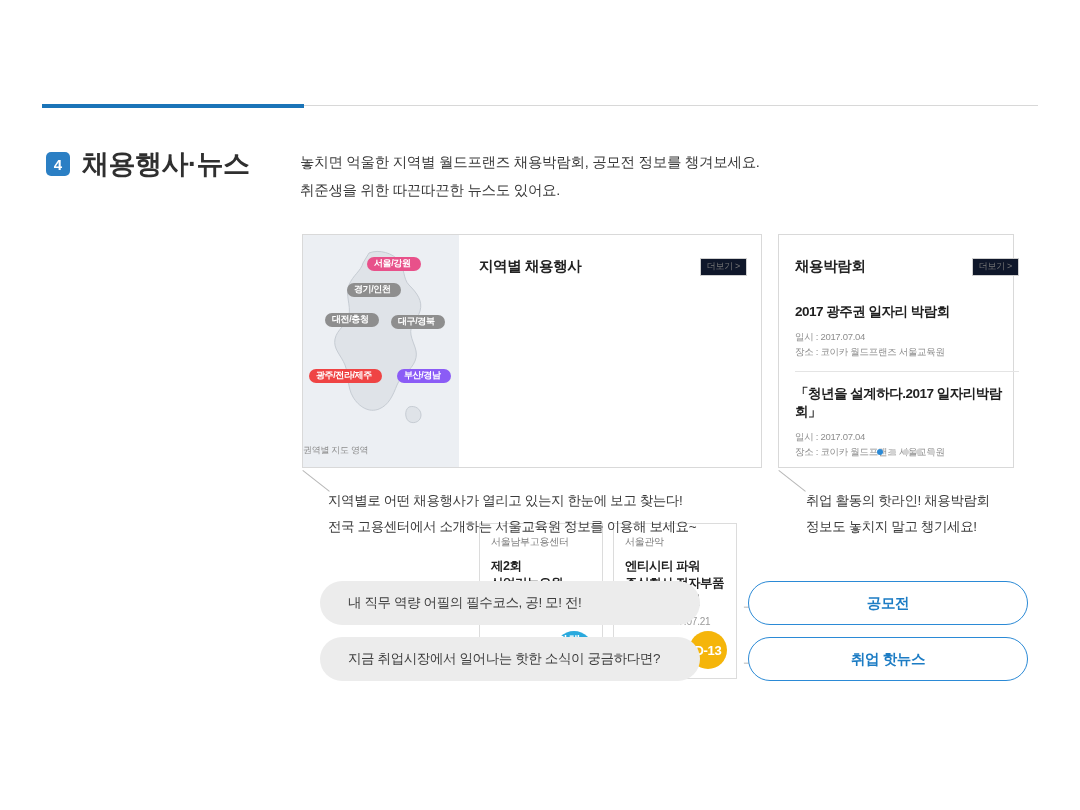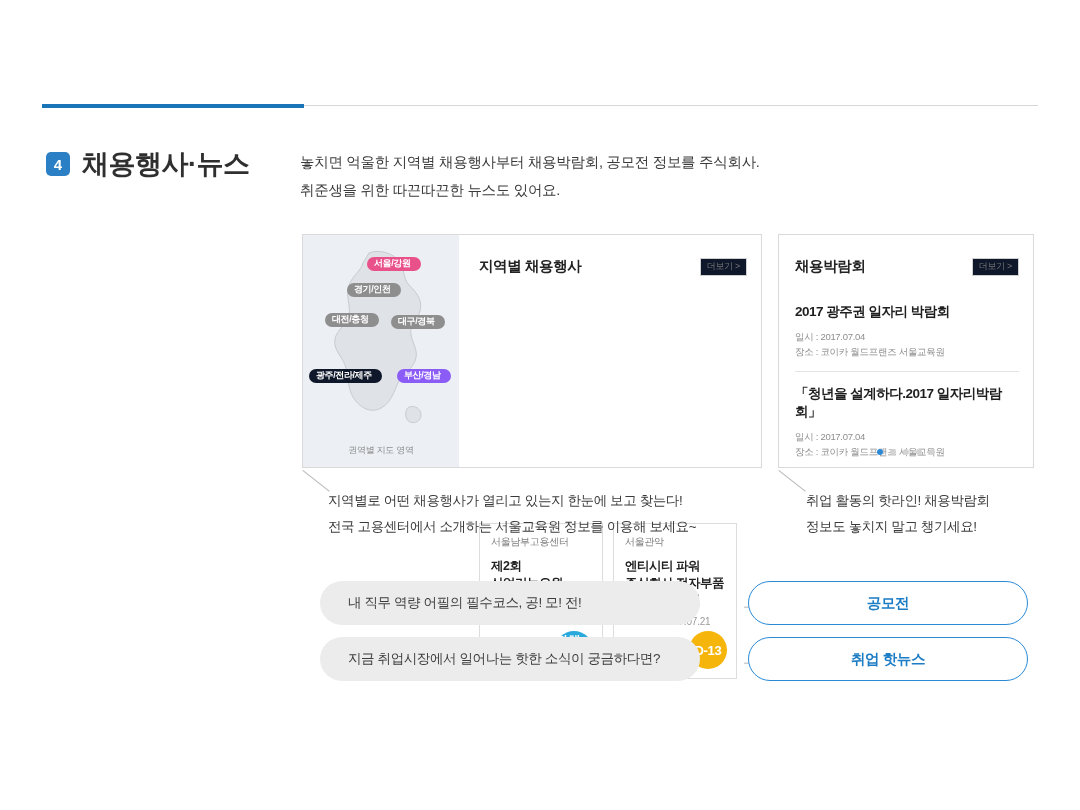--- a/index.html
+++ b/index.html
@@ -88,21 +88,21 @@
   }
   #panel-left {
     left: 302px;
     top: 234px;
     width: 460px;
     height: 234px;
   }
   #panel-right {
     left: 778px;
     top: 234px;
-    width: 256px;
+    width: 236px;
     height: 234px;
   }
 
   
   .map-area {
     position: absolute;
     left: 0; top: 0;
     width: 156px;
     height: 232px;
     background: #eceff3;
@@ -124,21 +124,20 @@
     padding: 2px 10px 3px 7px;
     letter-spacing: -0.4px;
     white-space: nowrap;
     line-height: 1;
   }
   .map-caption {
     position: absolute;
     left: 0;
     bottom: 10px;
     width: 156px;
-    text-align: center;
     font-size: 9px;
     color: #8d8d8d;
     letter-spacing: -0.3px;
     margin-top: 47px;
   }
 
   
   .panel-head {
     position: absolute;
     display: flex;
@@ -313,41 +312,41 @@
   <div class="top-rule-light"></div>
   <div class="top-rule-dark"></div>
 </div>
 
 <div class="heading">
   <div class="badge-num">4</div>
   <div class="heading-title">채용행사·뉴스</div>
 </div>
 
 <div class="lead">
-  <div>놓치면 억울한 지역별 채용행사부터 채용박람회, 공모전 정보를 주식회사.</div>
+  <div>놓치면 억울한 지역별 월드프랜즈 채용박람회, 공모전 정보를 챙겨보세요.</div>
   <div>취준생을 위한 따끈따끈한 뉴스도 있어요.</div>
 </div>
 
 <div class="panel" id="panel-left">
 
   <div class="map-area">
     <svg class="map-shape" viewBox="0 0 120 185">
       <path d="M46 6 C56 2, 70 6, 76 14 C82 22, 80 32, 86 38 C94 46, 100 54, 97 64
                C94 74, 86 78, 88 88 C90 98, 96 104, 92 114 C88 124, 78 128, 74 138
                C70 148, 66 158, 56 162 C46 166, 36 160, 30 150 C24 140, 26 128, 22 118
                C18 108, 10 102, 12 92 C14 82, 24 78, 26 68 C28 58, 22 48, 26 38
                C30 28, 38 24, 40 16 Z" fill="#dfe3e8" stroke="#c6ccd3" stroke-width="1"></path>
       <path d="M86 160 C92 158, 98 162, 98 168 C98 174, 92 177, 87 175 C82 173, 81 163, 86 160 Z" fill="#dfe3e8" stroke="#c6ccd3" stroke-width="1"></path>
     </svg>
 
     <div class="map-tag" style="left:64px; top:22px; background:#e8518a;">서울/강원</div>
     <div class="map-tag" style="left:44px; top:48px; background:#8e8e8e;">경기/인천</div>
     <div class="map-tag" style="left:22px; top:78px; background:#8e8e8e;">대전/충청</div>
     <div class="map-tag" style="left:88px; top:80px; background:#8e8e8e;">대구/경북</div>
-    <div class="map-tag" style="left:6px; top:134px; background:#0f172a;">광주/전라/제주</div>
+    <div class="map-tag" style="left:6px; top:134px; background:#ef4444;">광주/전라/제주</div>
     <div class="map-tag" style="left:94px; top:134px; background:#8b5cf6;">부산/경남</div>
 
     <div class="map-caption">권역별 지도 영역</div>
   </div>
 
   <div class="panel-head" style="left:176px; top:22px; width:268px;">
     <span class="t">지역별 채용행사</span>
     <span class="more-btn">더보기 &gt;</span>
   </div>
 

